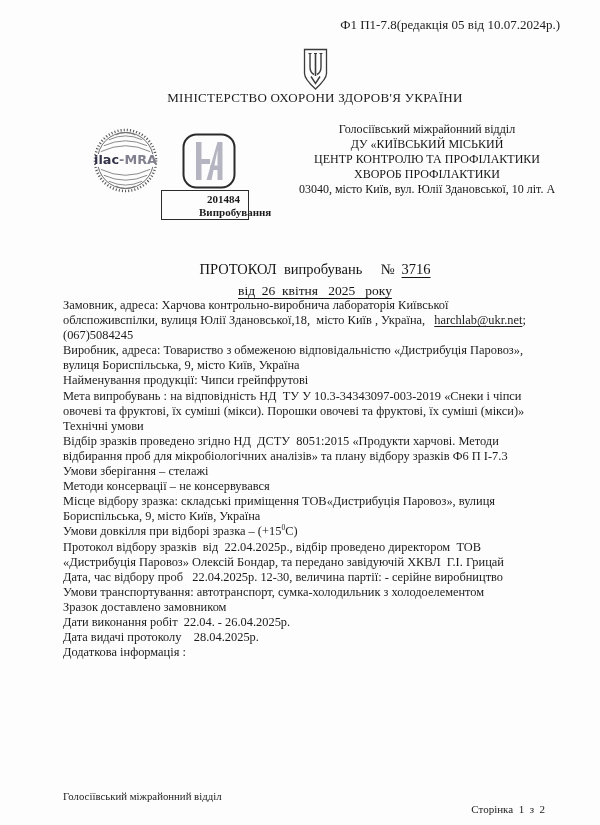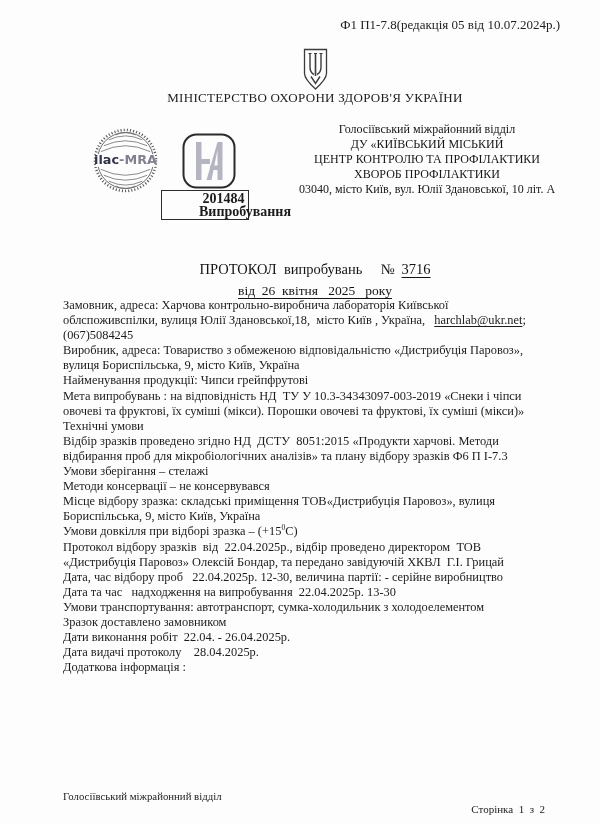--- a/index.html
+++ b/index.html
@@ -18,21 +18,21 @@
   .ministry {
     position:absolute; top:90px; left:15px; width:600px;
     text-align:center; font-size:13px; letter-spacing:0.3px; color:#1b1b1b;
     white-space:pre;
   }
   .ilac-logo { position:absolute; top:128px; left:93px; }
   .naau-logo { position:absolute; top:133px; left:182px; }
   .cert-box {
     position:absolute; top:190px; left:161px; width:88px; height:30px;
     border:1.2px solid #2b2b2b; text-align:center;
-    font-size:14px; font-weight:bold; line-height:12.5px; padding-top:2px;
+    font-size:11px; font-weight:bold; line-height:12.5px; padding-top:2px;
     color:#1b1b1b;
     padding-left:37px;
   }
   .office {
     position:absolute; top:122px; left:281px; width:292px;
     text-align:center; font-size:12px; line-height:15px; color:#161616;
   }
   .office .addr-line { white-space:nowrap; }
   .title-block {
     position:absolute; top:261px; left:15px; width:600px;
@@ -127,21 +127,20 @@
       <p class="bline">Виробник, адреса: Товариство з обмеженою відповідальністю «Дистрибуція Паровоз», вулиця Бориспільська, 9, місто Київ, Україна</p>
       <p class="bline">Найменування продукції: Чипси грейпфрутові</p>
       <p class="bline">Мета випробувань : на відповідність НД  ТУ У 10.3-34343097-003-2019 «Снеки і чіпси овочеві та фруктові, їх суміші (мікси). Порошки овочеві та фруктові, їх суміші (мікси)» Технічні умови</p>
       <p class="bline">Відбір зразків проведено згідно НД  ДСТУ  8051:2015 «Продукти харчові. Методи відбирання проб для мікробіологічних аналізів» та плану відбору зразків Ф6 П І-7.3</p>
       <p class="bline">Умови зберігання – стелажі</p>
       <p class="bline">Методи консервації – не консервувався</p>
       <p class="bline">Місце відбору зразка: складські приміщення ТОВ«Дистрибуція Паровоз», вулиця Бориспільська, 9, місто Київ, Україна</p>
       <p class="bline"><span>Умови довкілля при відборі зразка – (+15</span><sup>0</sup><span>С)</span></p>
       <p class="bline">Протокол відбору зразків  від  22.04.2025р., відбір проведено директором  ТОВ «Дистрибуція Паровоз» Олексій Бондар, та передано завідуючій ХКВЛ  Г.І. Грицай</p>
       <p class="bline">Дата, час відбору проб   22.04.2025р. 12-30, величина партії: - серійне виробництво</p>
-      <p class="bline">Дата та час   надходження на випробування  22.04.2025р. 13-30</p>
       <p class="bline">Умови транспортування: автотранспорт, сумка-холодильник з холодоелементом</p>
       <p class="bline">Зразок доставлено замовником</p>
       <p class="bline">Дати виконання робіт  22.04. - 26.04.2025р.</p>
       <p class="bline">Дата видачі протоколу    28.04.2025р.</p>
       <p class="bline">Додаткова інформація :</p>
     </div>
 
   <div class="footer-office">
     <div>Голосіївський міжрайонний відділ</div>
   </div>

